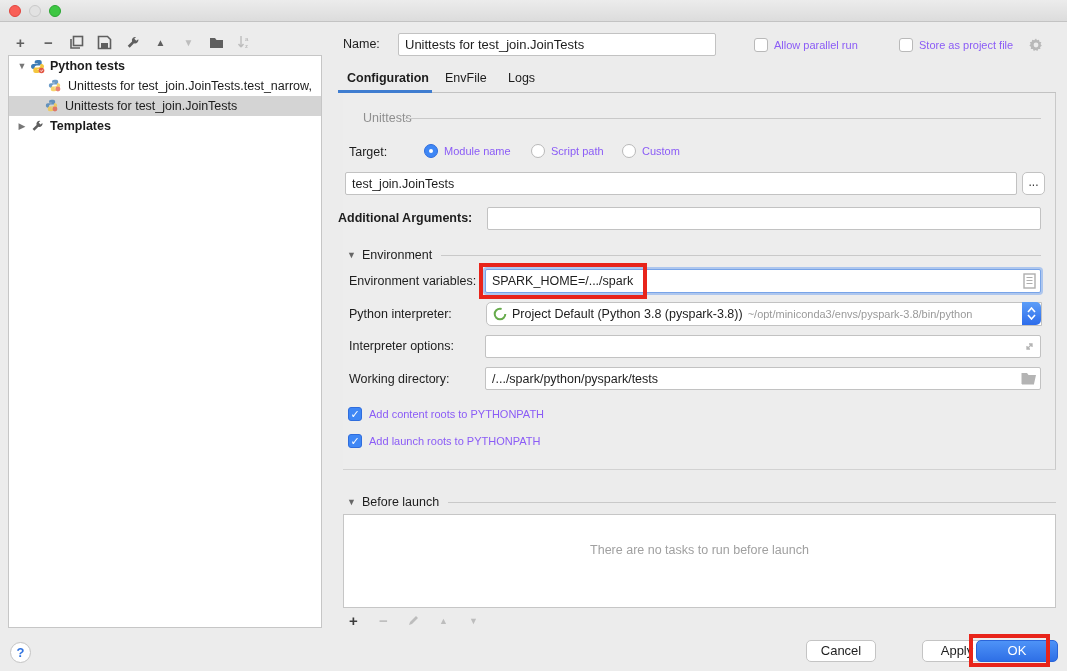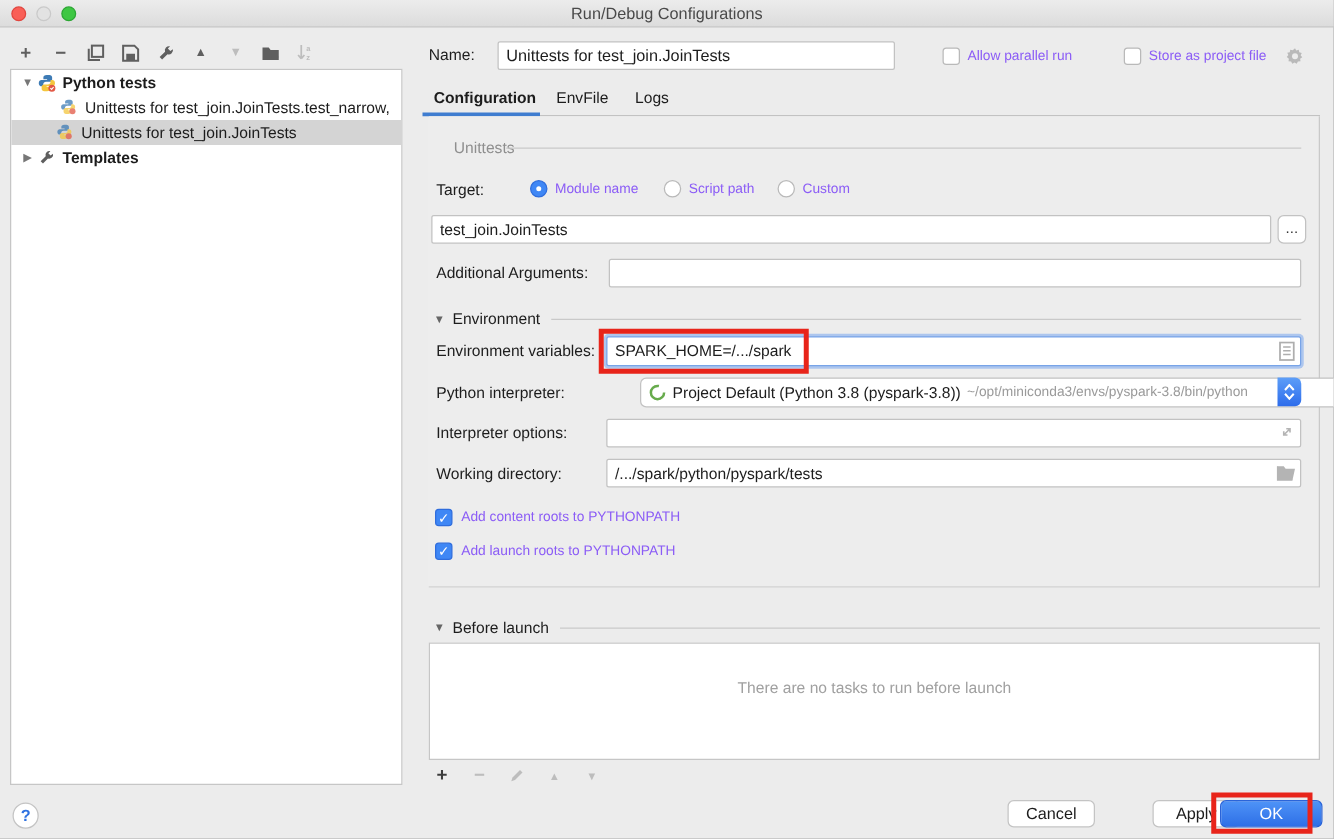--- a/index.html
+++ b/index.html
@@ -100,21 +100,20 @@
 </style>
 </head>
 <body>
 
 <div class="win">
 
   <div class="titlebar">
     <span class="tl red"></span>
     <span class="tl gray"></span>
     <span class="tl green"></span>
-    <div class="title">Run/Debug Configurations</div>
   </div>
 
   <div class="ltb">
     <span class="tbi">+</span>
     <span class="tbi">−</span>
     <span class="tbi">
       <svg width="15" height="15" viewBox="0 0 15 15">
           <rect x="4.5" y="1.5" width="9" height="9" fill="none" stroke="#5f5f5f" stroke-width="1.6"></rect>
           <path d="M2 4 v9 h9" fill="none" stroke="#5f5f5f" stroke-width="1.6"></path>
         </svg>
@@ -220,39 +219,39 @@
   <span class="radio on" style="left:424px; top:144px;"></span>
   <span class="chklbl" style="left:444px; top:145px;">Module name</span>
   <span class="radio" style="left:531px; top:144px;"></span>
   <span class="chklbl" style="left:551px; top:145px;">Script path</span>
   <span class="radio" style="left:622px; top:144px;"></span>
   <span class="chklbl" style="left:642px; top:145px;">Custom</span>
 
   <input class="fld" style="left: 345px; top: 172px; width: 672px; height: 23px;" value="test_join.JoinTests">
   <div class="browse" style="left:1022px; top:172px;">...</div>
 
-  <div class="lbl" style="left:349px; top:211px;">Additional Arguments:</div>
+  <div class="lbl" style="left:338px; top:211px;font-weight:bold;">Additional Arguments:</div>
   <input class="fld" style="left: 487px; top: 207px; width: 554px; height: 23px;" value="">
 
   <span class="sec-arrow" style="left:347px; top:250px;">▼</span>
   <div class="lbl" style="left:362px; top:248px;">Environment</div>
   <div class="hrule" style="left:441px; top:255px; width:600px;"></div>
 
   <div class="lbl" style="left:349px; top:274px;">Environment variables:</div>
   <input class="fld" style="left: 485px; top: 269px; width: 556px; height: 24px; border-color: rgb(120, 164, 232); box-shadow: rgba(110, 160, 240, 0.5) 0px 0px 0px 2px;" value="SPARK_HOME=/.../spark">
   <span class="inicon" style="left:1022px; top:273px;">
     <svg width="15" height="16" viewBox="0 0 15 16">
         <rect x="2" y="1" width="11" height="14" fill="none" stroke="#aeaeae" stroke-width="1.4"></rect>
         <path d="M4.5 4.5h6M4.5 7.5h6M4.5 10.5h6" stroke="#aeaeae" stroke-width="1.2"></path>
       </svg>
   </span>
   <div class="annot" style="left:479px; top:263px; width:168px; height:36px;"></div>
 
   <div class="lbl" style="left:349px; top:307px;">Python interpreter:</div>
-  <div class="fldbox" style="left:512px; top:302px; width:556px; height:24px; border-radius:5px 0 0 5px;">
+  <div class="fldbox" style="left:486px; top:302px; width:556px; height:24px; border-radius:5px 0 0 5px;">
     <span style="margin-right:5px; display:flex;">
       <svg width="14" height="14" viewBox="0 0 14 14">
           <circle cx="7" cy="7" r="5.3" fill="none" stroke="#67ab4c" stroke-width="2" stroke-dasharray="26 7"></circle>
         </svg>
     </span>
     <span class="interp-txt">Project Default (Python 3.8 (pyspark-3.8))</span>
     <span class="interp-path">~/opt/miniconda3/envs/pyspark-3.8/bin/python</span>
   </div>
   <div class="stepper" style="left:1022px; top:302px;">
     <svg width="9" height="6" viewBox="0 0 9 6">

